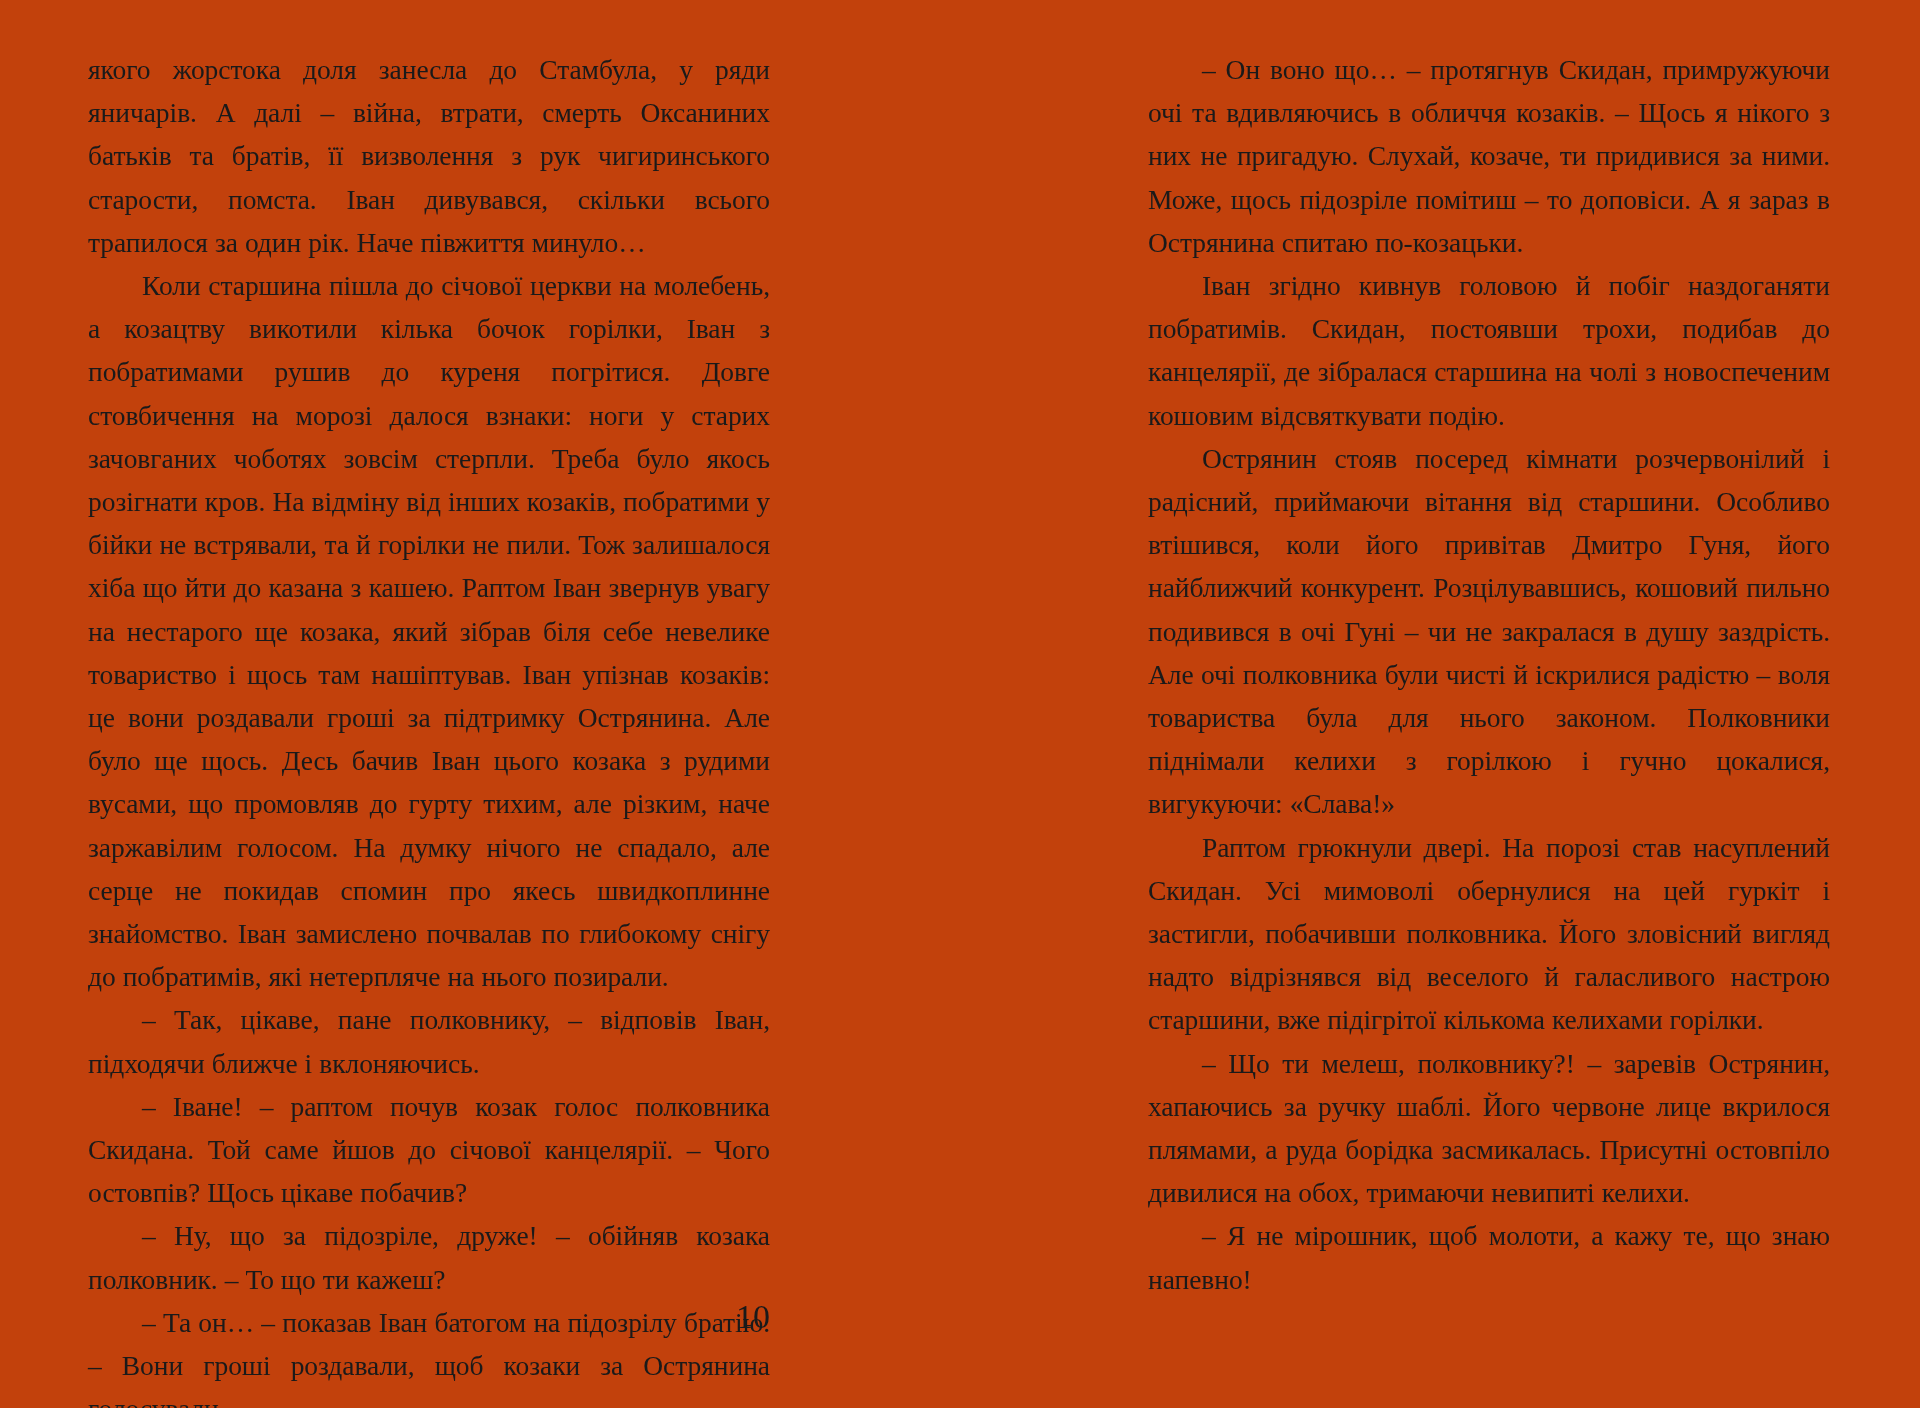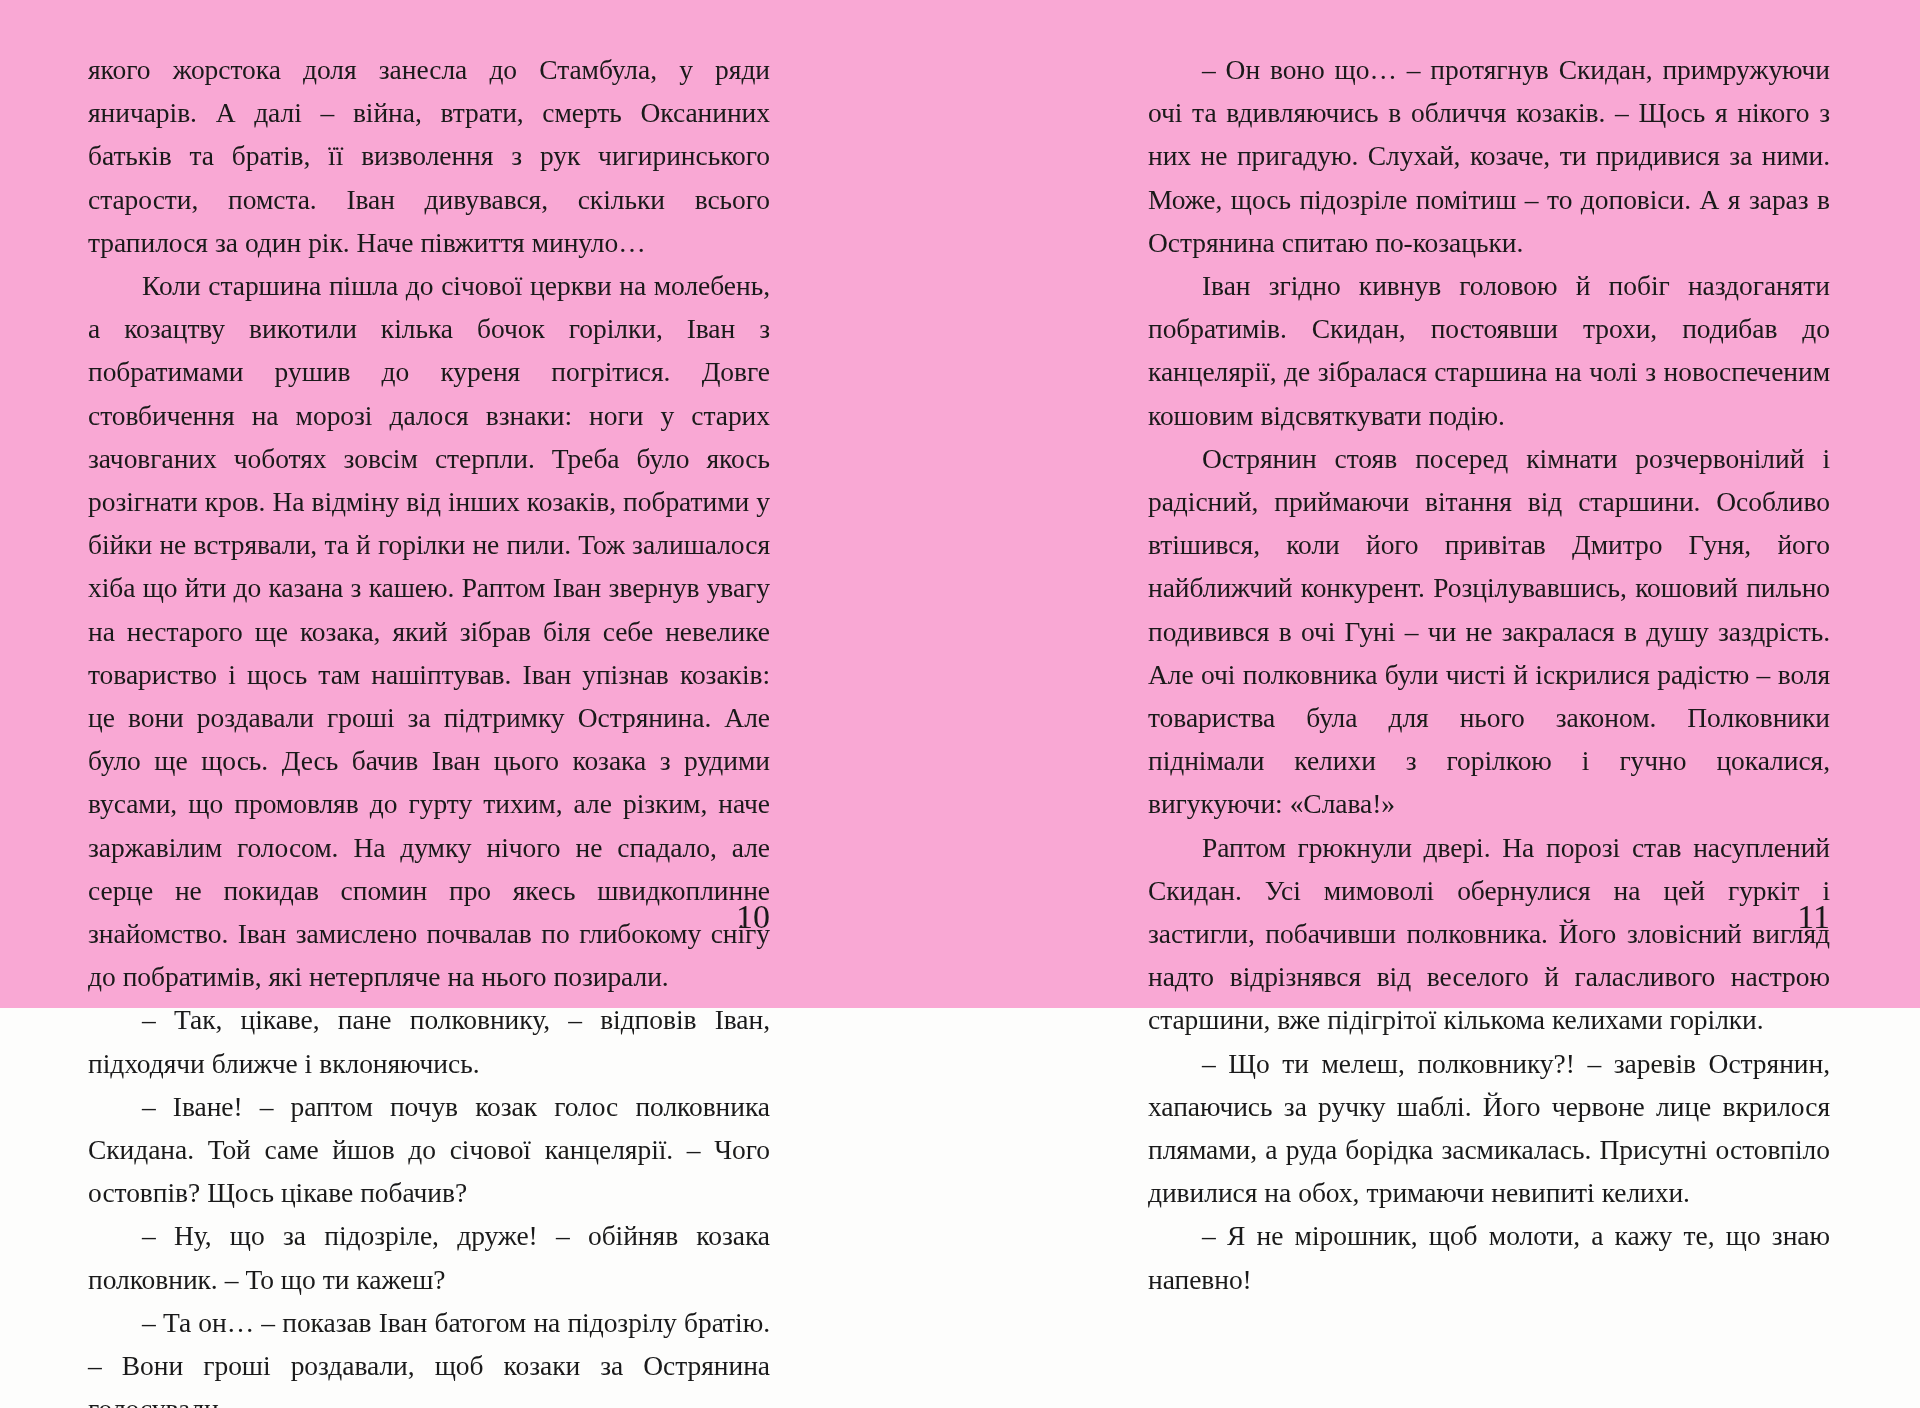--- a/index.html
+++ b/index.html
@@ -18,23 +18,23 @@
     position: relative;
     width: 1920px;
     height: 1408px;
     background: #fdfdfc;
     display: flex;
     box-sizing: border-box;
   }
   .page {
     position: relative;
     width: 960px;
-    height: 1008px;
+    height: 1408px;
     box-sizing: border-box;
-    background: #f9a8d4;
+    background: #c2410c;
   }
   .page-left {
     padding: 48px 190px 0 88px;
   }
   .page-right {
     padding: 48px 90px 8px 188px;
   }
   .textblock {
     width: 100%;
   }
@@ -88,16 +88,15 @@
 
   <div class="page page-right">
     <div class="textblock">
       <p class="para">– Он воно що… – протягнув Скидан, примружуючи очі та вдивляючись в обличчя козаків. – Щось я нікого з них не пригадую. Слухай, козаче, ти придивися за ними. Може, щось підозріле помітиш – то доповіси. А я зараз в Острянина спитаю по-козацьки.</p>
       <p class="para">Іван згідно кивнув головою й побіг наздоганяти побратимів. Скидан, постоявши трохи, подибав до канцелярії, де зібралася старшина на чолі з новоспеченим кошовим відсвяткувати подію.</p>
       <p class="para">Острянин стояв посеред кімнати розчервонілий і радісний, приймаючи вітання від старшини. Особливо втішився, коли його привітав Дмитро Гуня, його найближчий конкурент. Розцілувавшись, кошовий пильно подивився в очі Гуні – чи не закралася в душу заздрість. Але очі полковника були чисті й іскрилися радістю – воля товариства була для нього законом. Полковники піднімали келихи з горілкою і гучно цокалися, вигукуючи: «Слава!»</p>
       <p class="para">Раптом грюкнули двері. На порозі став насуплений Скидан. Усі мимоволі обернулися на цей гуркіт і застигли, побачивши полковника. Його зловісний вигляд надто відрізнявся від веселого й галасливого настрою старшини, вже підігрітої кількома келихами горілки.</p>
       <p class="para">– Що ти мелеш, полковнику?! – заревів Острянин, хапаючись за ручку шаблі. Його червоне лице вкрилося плямами, а руда борідка засмикалась. Присутні остовпіло дивилися на обох, тримаючи невипиті келихи.</p>
       <p class="para">– Я не мірошник, щоб молоти, а кажу те, що знаю напевно!</p>
     </div>
-    <div class="folio folio-right">11</div>
   </div>
 
 </div>
 
 </body></html>

